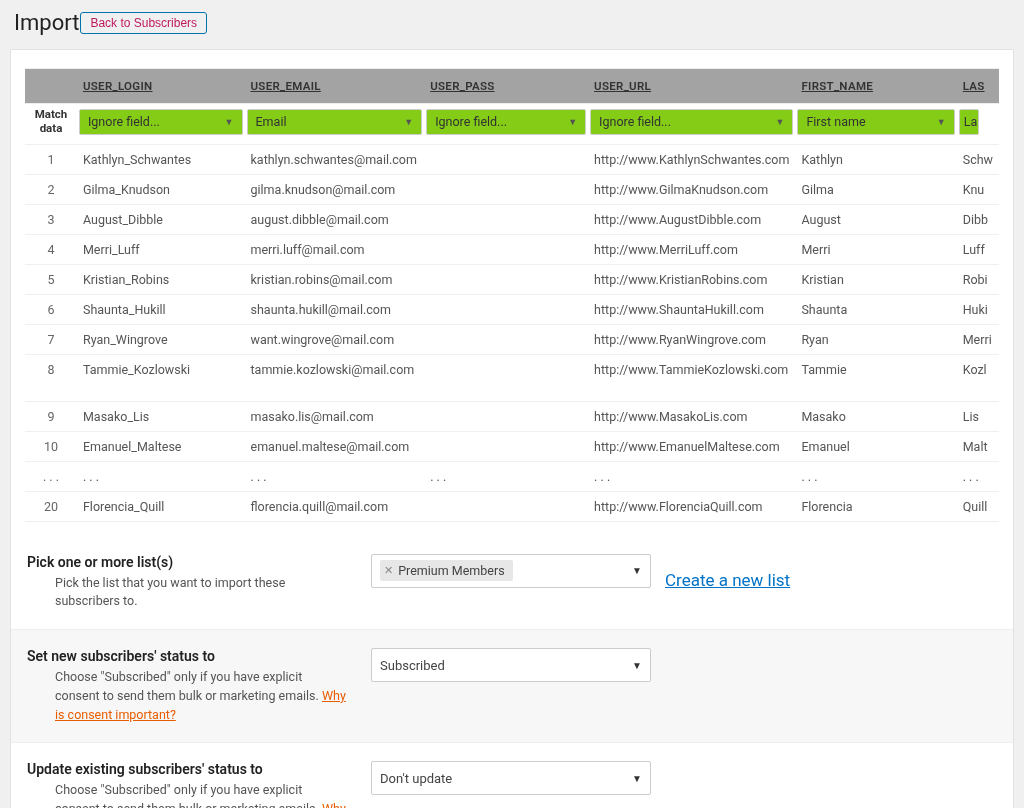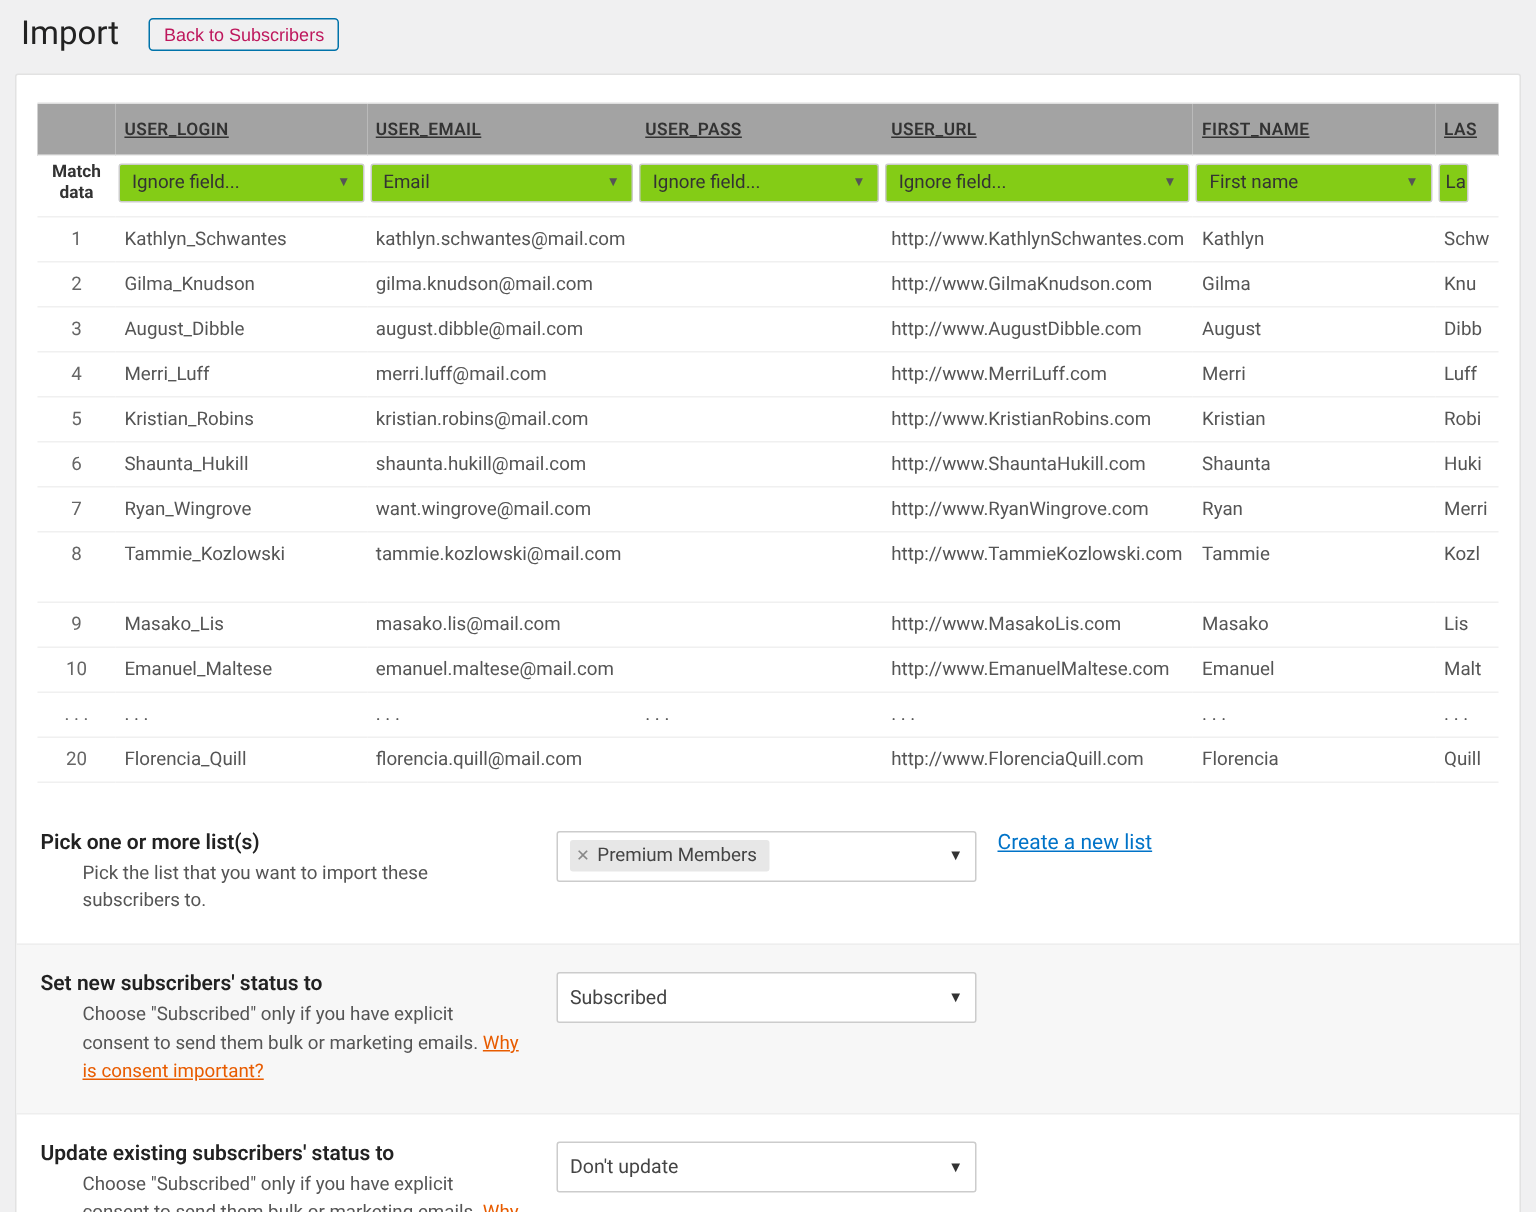--- a/index.html
+++ b/index.html
@@ -8,21 +8,21 @@
     padding: 10px;
     background: #f0f0f1;
     font-family: -apple-system, BlinkMacSystemFont, "Segoe UI", Roboto, sans-serif;
     font-size: 13px;
     color: #444;
     width: 1024px;
   }
   .header {
     display: flex;
     align-items: center;
-    gap: 20px;
+    gap: 1px;
     margin-bottom: 14px;
     padding-left: 4px;
   }
   .header h1 {
     font-size: 22px;
     font-weight: 400;
     margin: 0;
     color: #222;
   }
   .back-link {
@@ -164,22 +164,22 @@
     font-size: 12.5px;
     display: inline-flex;
     align-items: center;
     gap: 5px;
   }
   .dropdown .chip .x { color: #888; font-size: 11px; cursor: pointer; }
   .dropdown .caret { font-size: 10px; color: #333; }
   .createlink {
     color: #0073c8;
     text-decoration: underline;
-    font-size: 14px;
-    margin-top: 0;
+    font-size: 17px;
+    margin-top: 16px;
     cursor: pointer;
   }
 </style>
 </head>
 <body>
 
 <div class="header">
   <h1>Import</h1>
   <button class="back-link">Back to Subscribers</button>
 </div>

